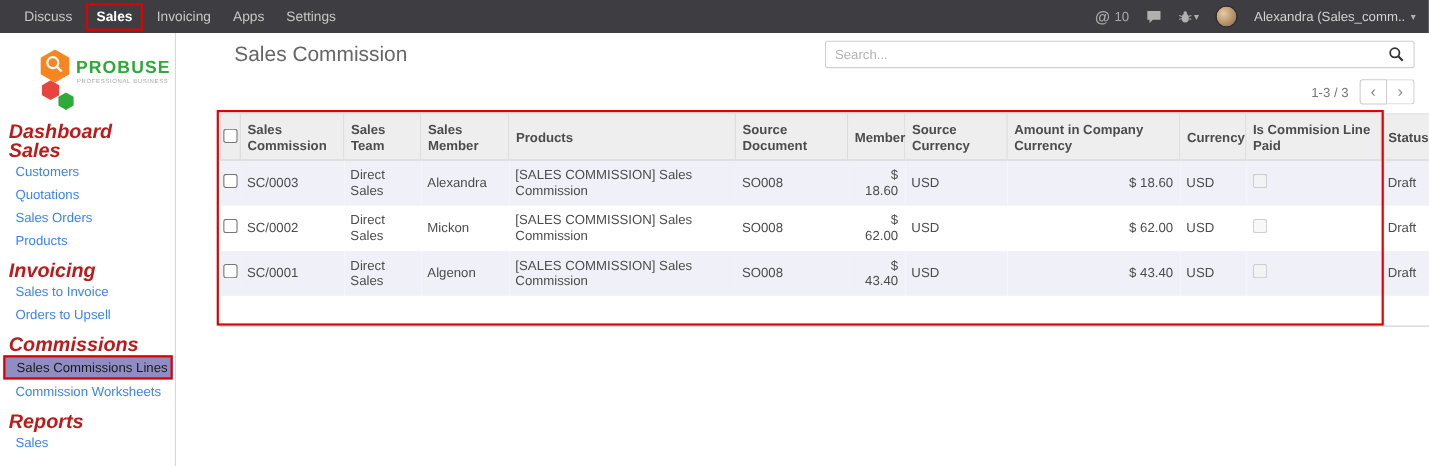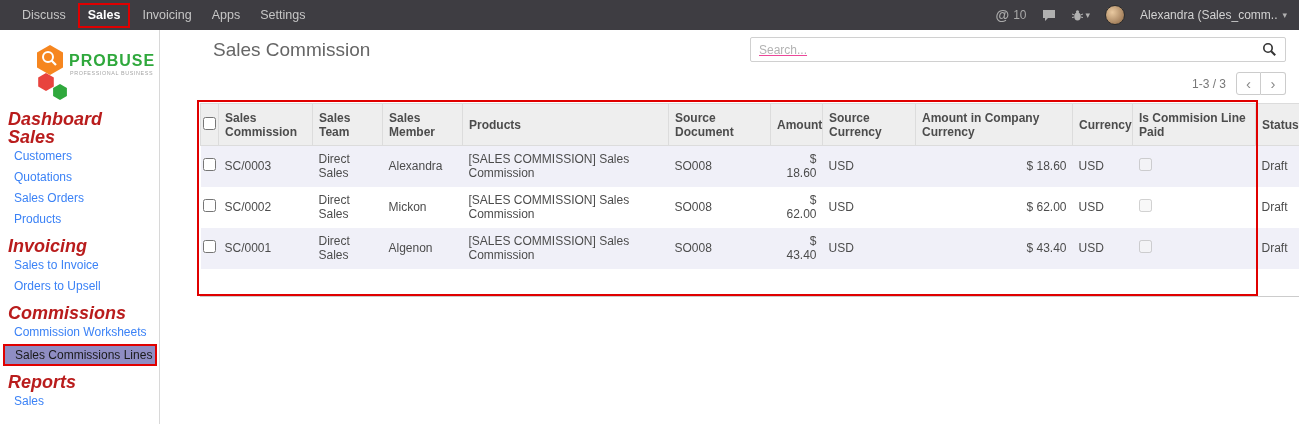--- a/index.html
+++ b/index.html
@@ -52,21 +52,21 @@
   
   .main { position:absolute; top:30px; left:200px; width:1099px; height:394px; background:#fff; }
   .panel-title { position:absolute; top:9px; left:13px; font-size:19px; color:#666; font-weight:400; }
   .search-box {
     position:absolute; top:7px; right:13px; width:536px; height:25px;
     border:1px solid #d0d0d0; border-radius:2px; background:#fff;
     display:flex; align-items:center;
   }
   .search-box input {
     flex:1; border:none; outline:none; padding:0 8px; font-size:12px; color:#ec4899;
-    font-family:inherit; background:transparent;text-decoration:underline;
+    font-family:inherit; background:transparent;
   }
   .search-box input::placeholder { color:#b3b3b3; }
   .search-icon { display:flex; padding:0 8px 0 4px; cursor:pointer; }
   .pager { position:absolute; top:42px; right:13px; display:flex; align-items:center; }
   .pager-text { color:#777; margin-right:10px; }
   .pager-btn {
     width:25px; height:23px; border:1px solid #ccc; background:#fff; color:#888;
     font-size:15px; line-height:20px; text-align:center; cursor:pointer;
     font-family:inherit;
   }
@@ -141,22 +141,22 @@
       <div class="nav-header">Dashboard</div>
       <div class="nav-header">Sales</div>
       <div class="nav-link">Customers</div>
       <div class="nav-link">Quotations</div>
       <div class="nav-link">Sales Orders</div>
       <div class="nav-link">Products</div>
       <div class="nav-header">Invoicing</div>
       <div class="nav-link">Sales to Invoice</div>
       <div class="nav-link">Orders to Upsell</div>
       <div class="nav-header">Commissions</div>
+      <div class="nav-link active annotated">Sales Commissions Lines</div>
       <div class="nav-link">Commission Worksheets</div>
-      <div class="nav-link active annotated">Sales Commissions Lines</div>
       <div class="nav-header">Reports</div>
       <div class="nav-link">Sales</div>
     </div>
 </div>
 
 <div class="main">
   <h1 class="panel-title">Sales Commission</h1>
 
   <div class="search-box">
     <input type="text" placeholder="Search..." style="">
@@ -195,21 +195,21 @@
           <col style="width: 60px;">
         </colgroup>
       <thead>
           <tr>
             <th class="cb-col"><input type="checkbox" style=""></th>
             <th>Sales Commission</th>
             <th>Sales Team</th>
             <th>Sales Member</th>
             <th>Products</th>
             <th>Source Document</th>
-            <th style="text-align: right;">Amount</th>
+            <th style="text-align: right;">Member</th>
             <th>Source Currency</th>
             <th>Amount in Company Currency</th>
             <th>Currency</th>
             <th>Is Commision Line Paid</th>
             <th>Status</th>
           </tr>
         </thead>
       <tbody>
           <tr>
             <td class="cb-col"><input type="checkbox" style=""></td>

